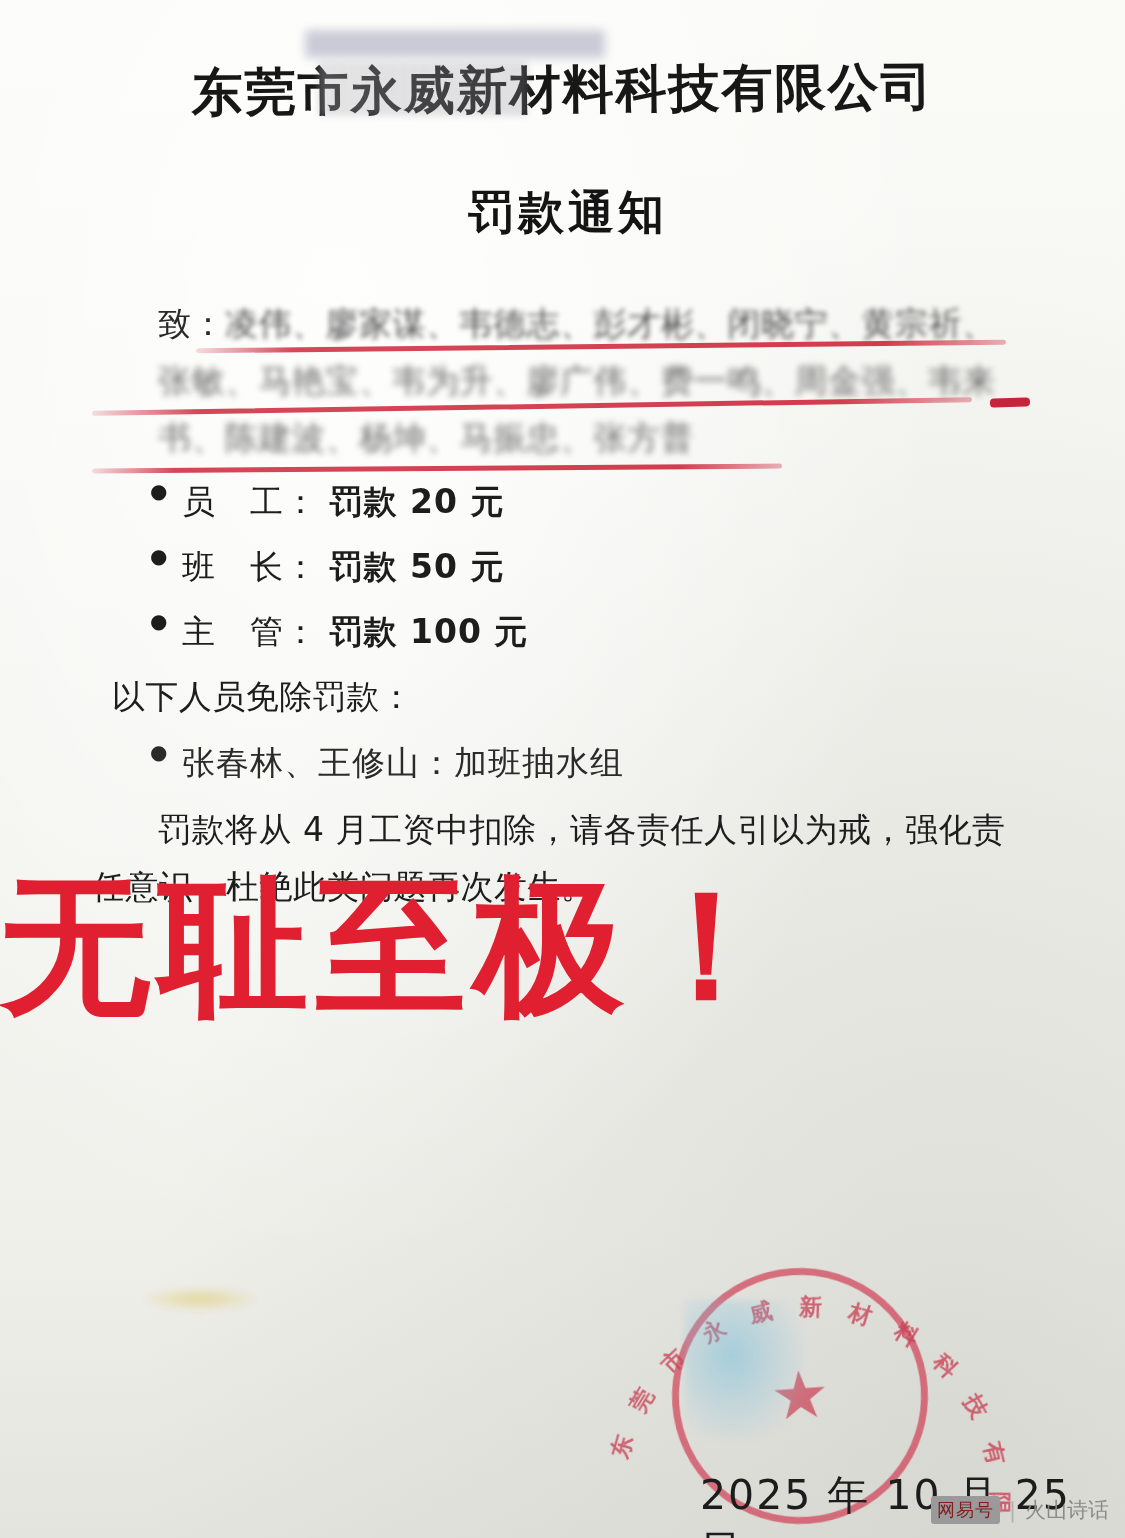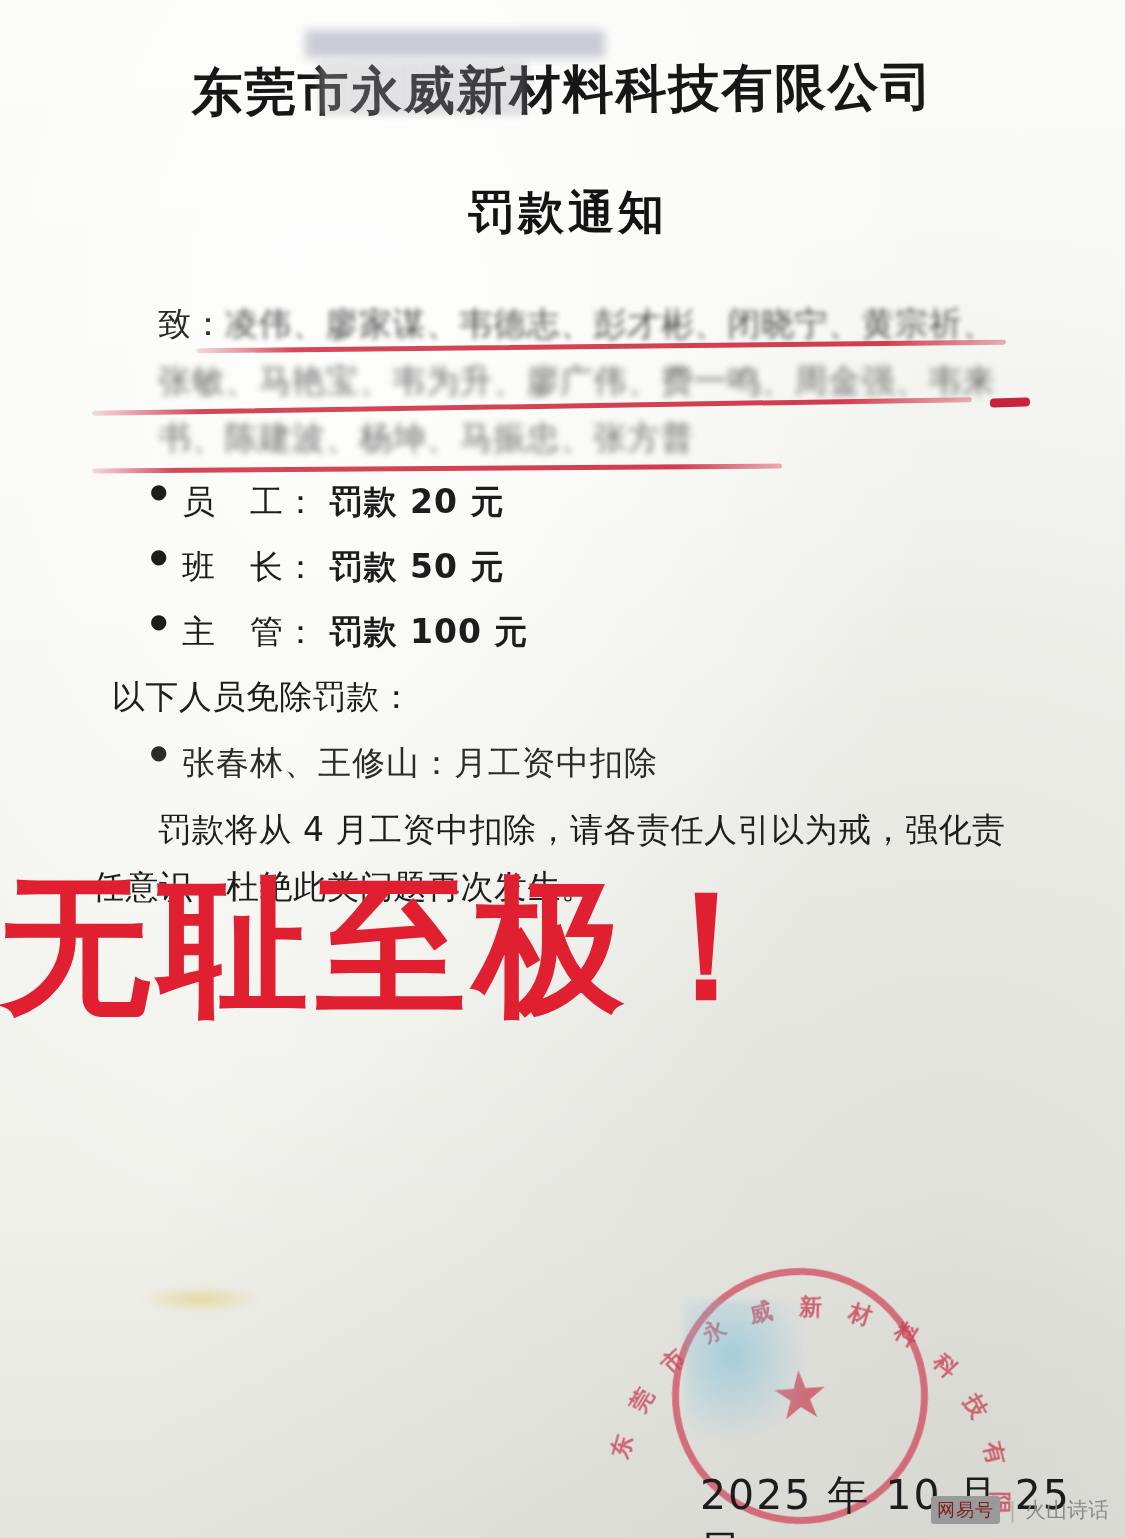--- a/index.html
+++ b/index.html
@@ -312,21 +312,21 @@
         </li>
         <li>
           <span>主　管：</span>
           <span class="amt">罚款 100 元</span>
         </li>
       </ul>
 
       <p class="para" style="text-indent:0.6em">以下人员免除罚款：</p>
 
       <ul class="exempt-list">
-        <li>张春林、王修山：月工资中扣除</li>
+        <li>张春林、王修山：加班抽水组</li>
       </ul>
 
       <p class="para">罚款将从 4 月工资中扣除，请各责任人引以为戒，强化责任意识，杜绝此类问题再次发生。</p>
 
     </div>
 
     <div class="strike" id="strike1"></div>
     <div class="strike" id="strike2"></div>
     <div class="strike" id="strike2b"></div>
     <div class="strike" id="strike3"></div>

